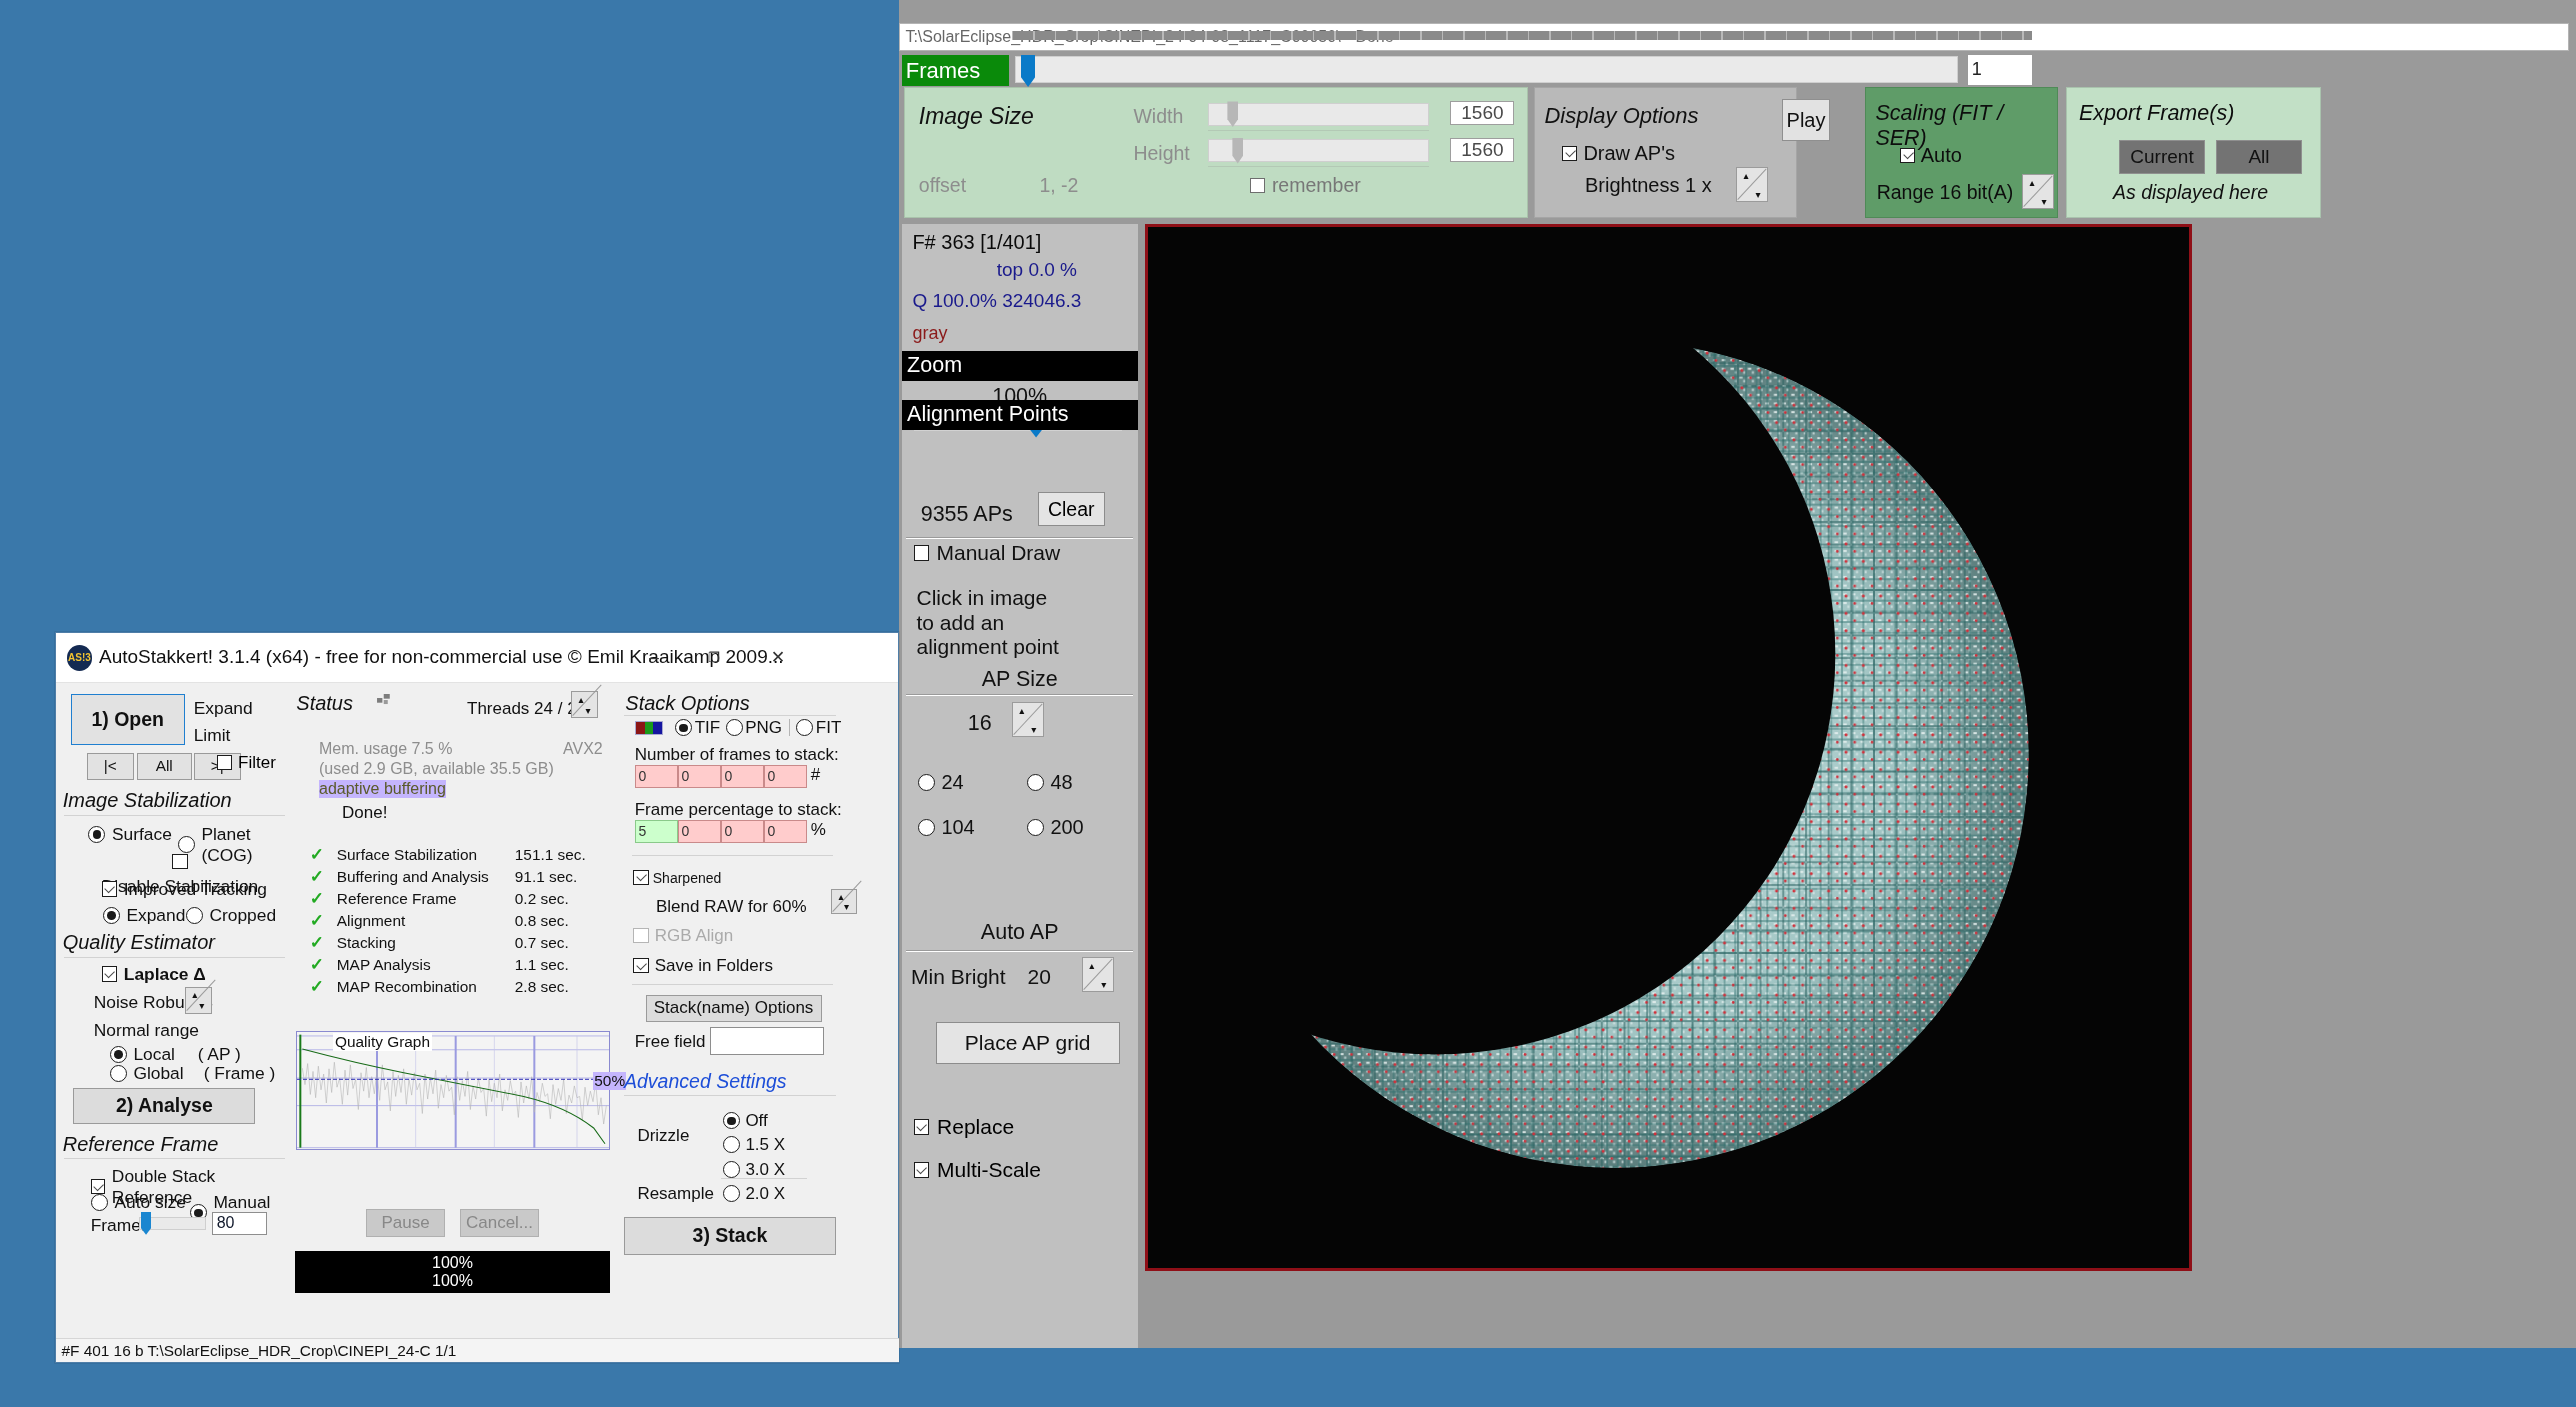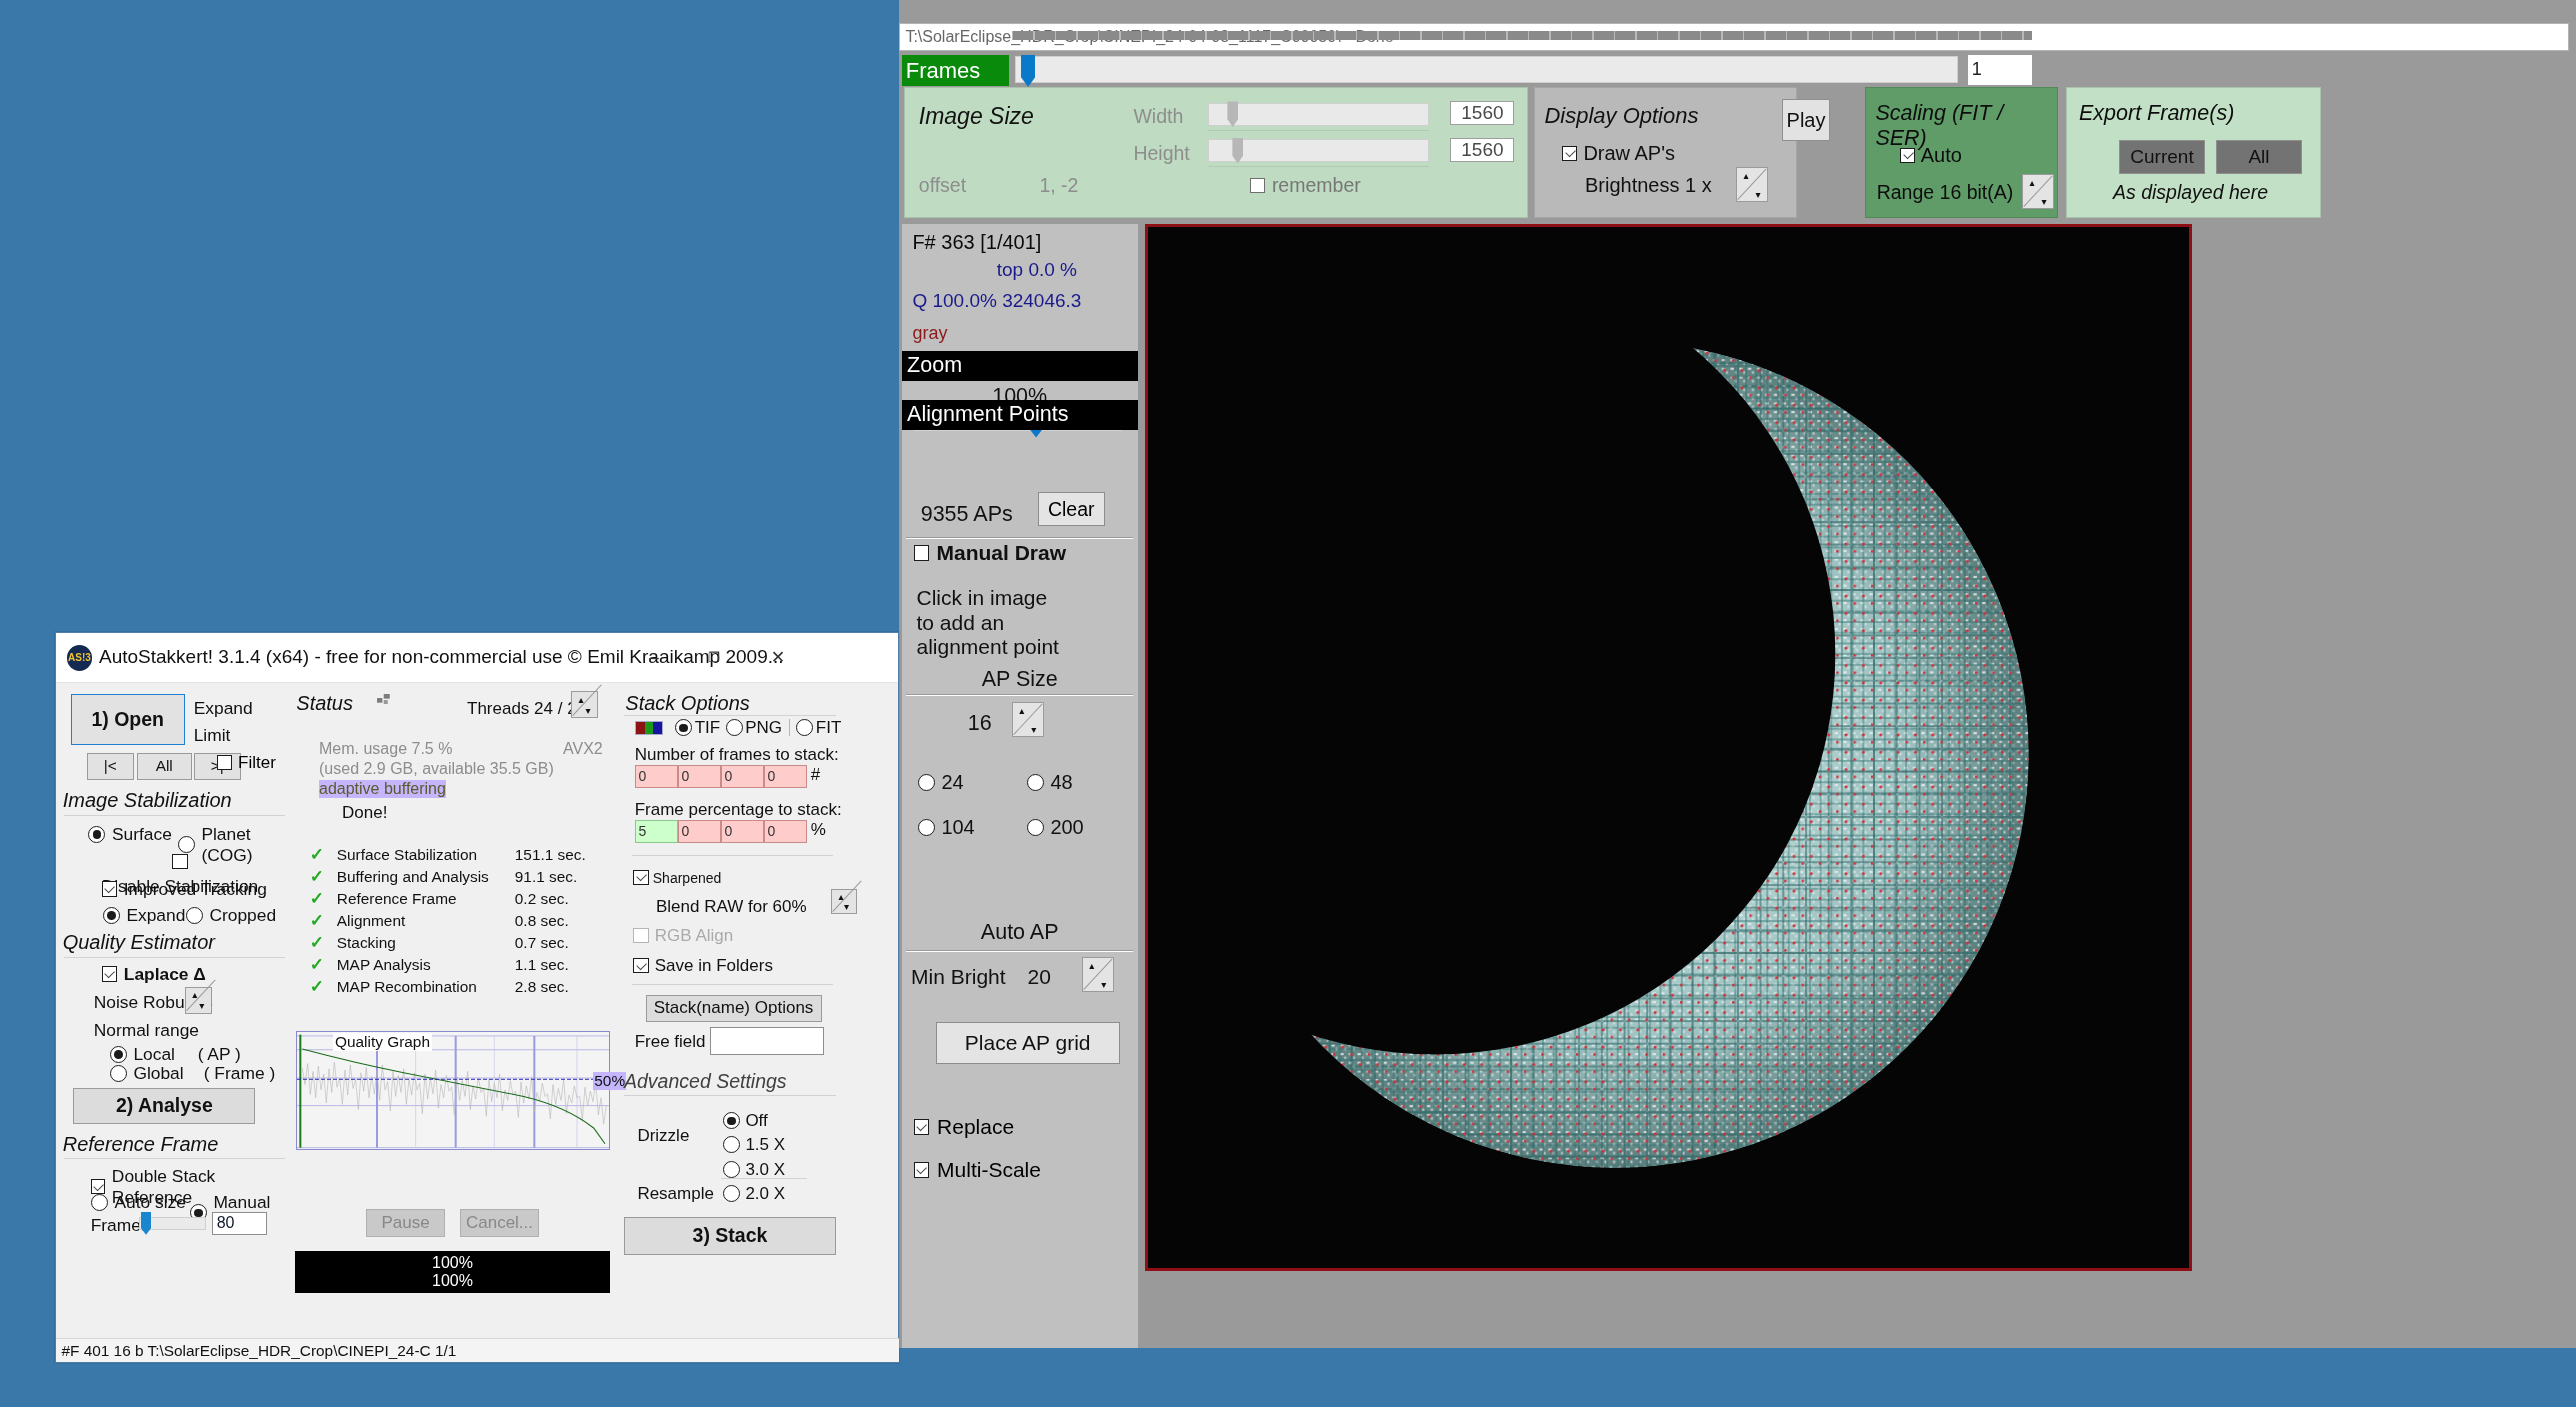--- a/index.html
+++ b/index.html
@@ -128,21 +128,21 @@
   #infoCol .grayline { position:absolute; left:10.7px; top:99px; font-size:18px; color:#8b1a1a; }
   .blkHdr { position:absolute; left:0; width:236px; height:29.5px; background:#000; color:#fff; font-size:21.5px; display:flex; align-items:center; padding-left:5.4px; }
   #zoomPct { position:absolute; left:0; top:160px; width:236px; text-align:center; font-size:21.5px; color:#111; }
   #zoomTrack { position:absolute; left:12px; top:191px; width:208px; height:16px; background:#efefef; border:0.7px solid #d2d2d2; }
   #zoomThumb { position:absolute; left:127px; top:184px; width:14.8px; height:29.5px; background:#0a7ac8; clip-path:polygon(0 0,100% 0,100% 68%,50% 100%,0 68%); }
 
   #apCount { position:absolute; left:19px; top:278px; font-size:21.5px; color:#111; }
   #clearBtn { position:absolute; left:136px; top:268px; width:67px; height:34px; background:#e4e4e4; border:0.7px solid #8c8c8c; display:flex; align-items:center; justify-content:center; font-size:19.5px; }
   .hrline { position:absolute; left:4px; width:227px; height:2px; background:#fff; border-top:0.7px solid #9a9a9a; }
   #manDraw { position:absolute; left:12px; top:317px; display:flex; align-items:center; gap:7.4px; }
-  #manDraw .tx { font-size:21px; color:#111;font-weight:bold; }
+  #manDraw .tx { font-size:21px; color:#111; }
   #clickHint { position:absolute; left:14.8px; top:362px; font-size:21px; color:#111; line-height:1.17; }
   #apSizeHdr { position:absolute; left:0; top:443px; width:236px; text-align:center; font-size:21.5px; color:#111; }
   #apVal { position:absolute; left:66px; top:487px; font-size:21.5px; color:#111; }
   #apSpin { position:absolute; left:110px; top:478px; }
   .radio { width:17px; height:17px; border-radius:50%; background:#fff; border:1.1px solid #1c1c1c; position:relative; flex:0 0 auto; }
   .radio.on::after { content:""; position:absolute; left:3.4px; top:3.4px; width:8.7px; height:8.7px; border-radius:50%; background:#1b1b1b; }
   .rrow { position:absolute; display:flex; align-items:center; gap:6.7px; font-size:20px; color:#111; }
   #autoAPHdr { position:absolute; left:0; top:696px; width:236px; text-align:center; font-size:21.5px; color:#111; }
   #minBright { position:absolute; left:9.4px; top:741px; font-size:21px; color:#111; }
   #mbSpin { position:absolute; left:180px; top:733px; }
@@ -218,21 +218,21 @@
   .cellRow .unit { margin-left:4px; font-size:17px; color:#111; }
   #pctLbl { position:absolute; left:10.7px; top:110px; font-size:17px; color:#111; }
   #sharpRow { position:absolute; left:9.4px; top:180px; display:flex; align-items:flex-start; gap:4px; font-size:14px; color:#111; }
   #blendRow { position:absolute; left:32px; top:207px; font-size:17px; color:#111; }
   #blendSpin { position:absolute; left:207px; top:199px; }
   #rgbRow { position:absolute; left:9.4px; top:236px; display:flex; align-items:center; gap:6px; font-size:17px; color:#aaa; }
   #saveRow { position:absolute; left:9.4px; top:266px; display:flex; align-items:center; gap:6px; font-size:17px; color:#111; }
   #stkOptBtn { position:absolute; left:21.5px; top:305px; width:176px; height:27px; background:#dcdcdc; border:0.7px solid #9a9a9a; display:flex; align-items:center; justify-content:center; font-size:17px; color:#111; }
   #freeLbl { position:absolute; left:10.7px; top:342px; font-size:17px; color:#111; }
   #freeInput { position:absolute; left:86px; top:337px; width:114px; height:28px; background:#fff; border:0.7px solid #8e8e8e; }
-  #advHdr { position:absolute; left:0px; top:380px; font-size:19.5px; font-style:italic; color:#404040; }
+  #advHdr { position:absolute; left:0px; top:380px; font-size:19.5px; font-style:italic; color:#1d4ed8; }
   #drizLbl { position:absolute; left:13.4px; top:436px; font-size:17px; color:#111; }
   #resLbl  { position:absolute; left:13.4px; top:494px; font-size:17px; color:#111; }
   .drz { position:absolute; left:99px; display:flex; align-items:center; gap:5.4px; font-size:17px; color:#111; }
   #stackBtn { position:absolute; left:0px; top:527px; width:212px; height:38px; background:#dcdcdc; border:0.7px solid #9a9a9a; display:flex; align-items:center; justify-content:center; font-size:19.5px; font-weight:bold; color:#111; }
 
   #asStatusBar { position:absolute; left:0; bottom:0; width:843px; height:24px; background:#f4f4f4; border-top:0.7px solid #d6d6d6; font-size:15.4px; color:#111; display:flex; align-items:center; padding-left:5.4px; }
 </style>
 </head>
 <body>
 

